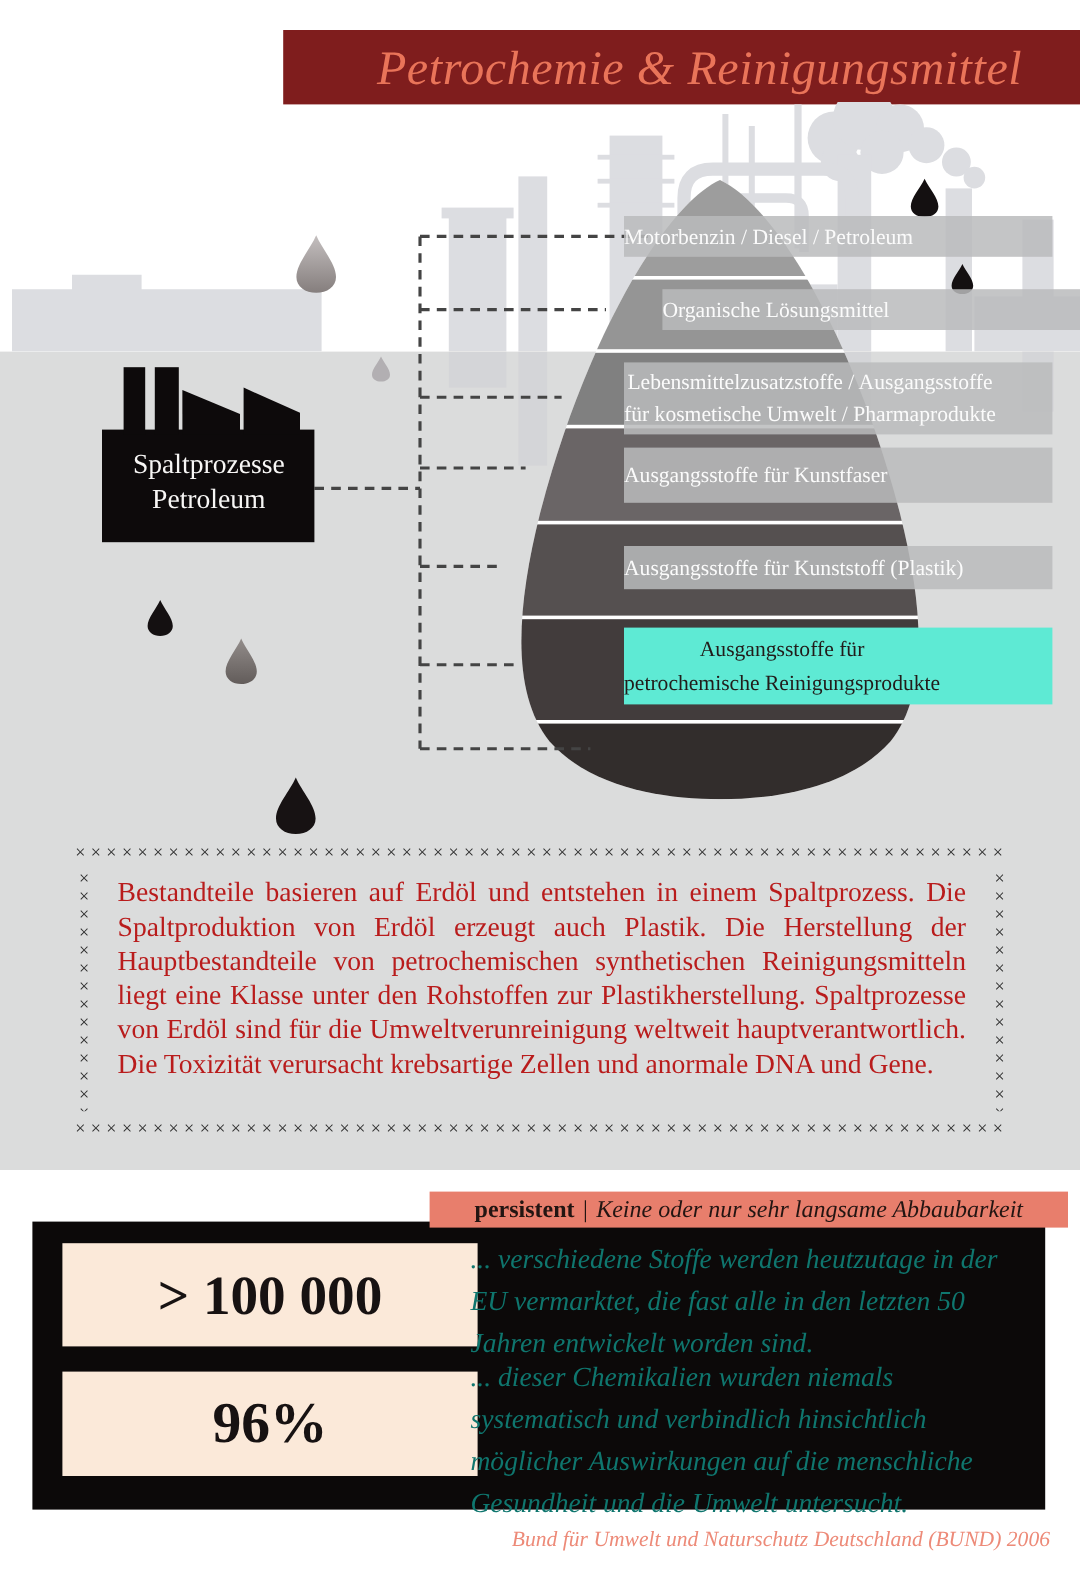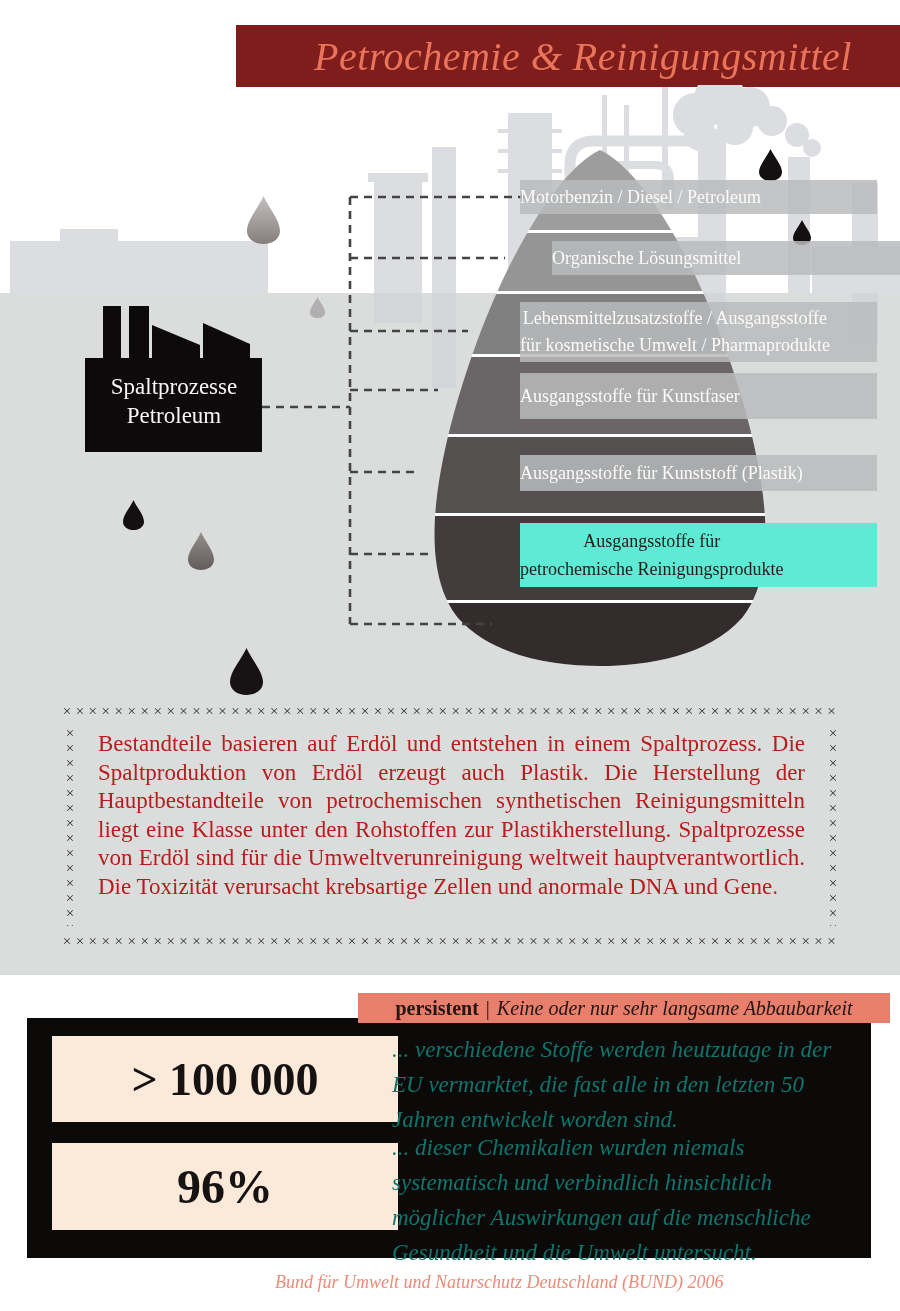--- a/index.html
+++ b/index.html
@@ -80,21 +80,21 @@
   }
   .stat-box.s1{top:1036px;height:86px;font-size:46px;}
   .stat-box.s2{top:1143px;height:87px;font-size:48px;}
   .stat-text{
     position:absolute;left:392px;width:470px;margin:0;color:#0f766e;
     font-style:italic;font-size:23px;line-height:35px;
   }
   .stat-text.t1{top:1032px;}
   .stat-text.t2{top:1130px;}
   .footer{
-    position:absolute;right:25px;top:1272px;width:600px;text-align:left;
+    position:absolute;right:25px;top:1272px;width:600px;text-align:right;
     color:#ed8a78;font-style:italic;font-size:18px;
   }
 </style>
 </head>
 <body>
 
 <div class="page">
 
   <div class="title-bar">
     <h1>Petrochemie &amp; Reinigungsmittel</h1>

